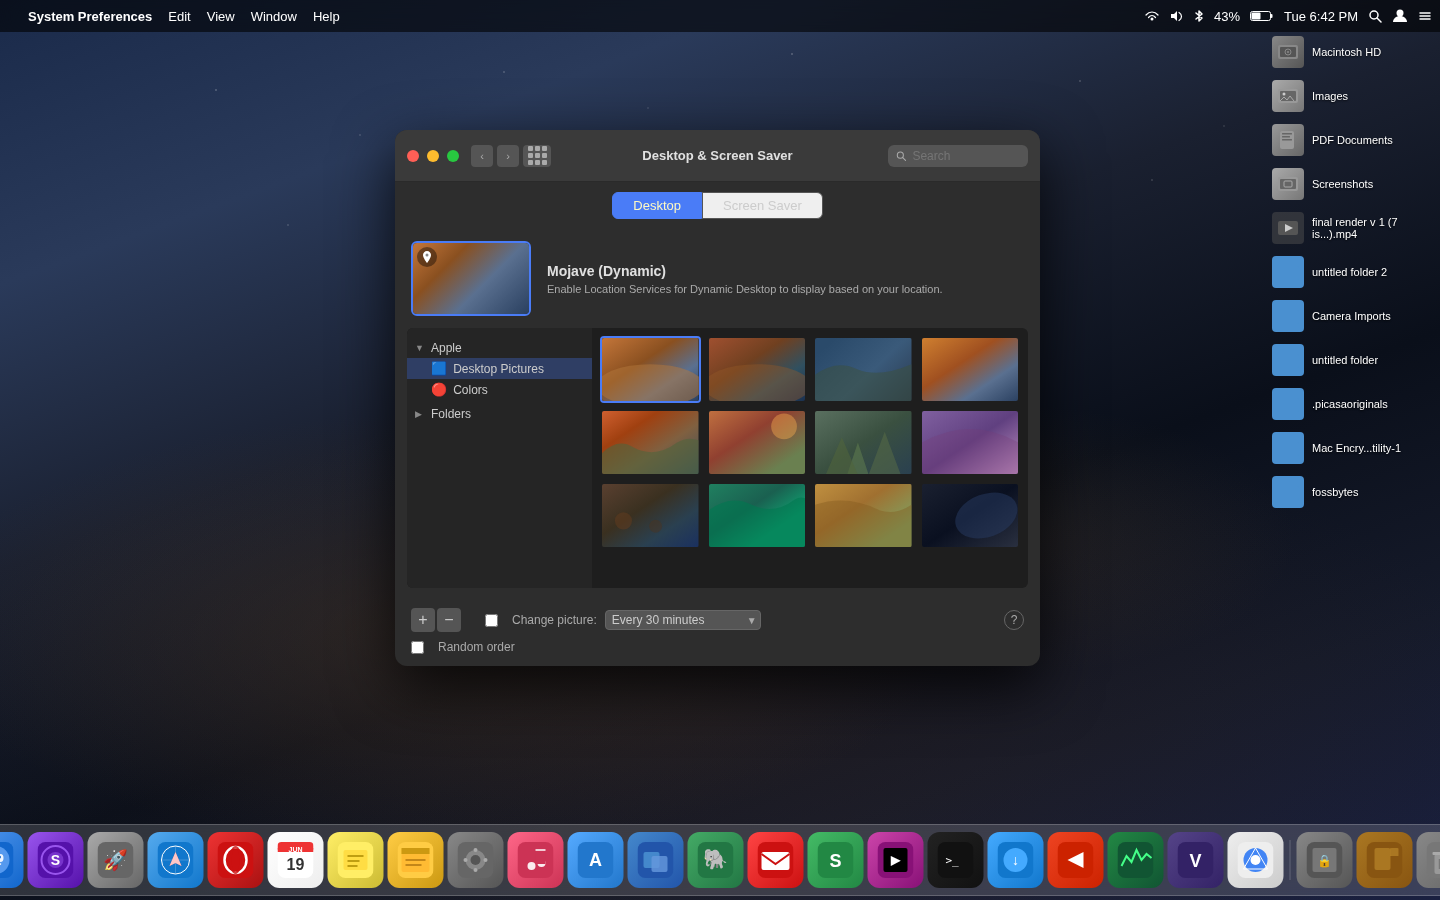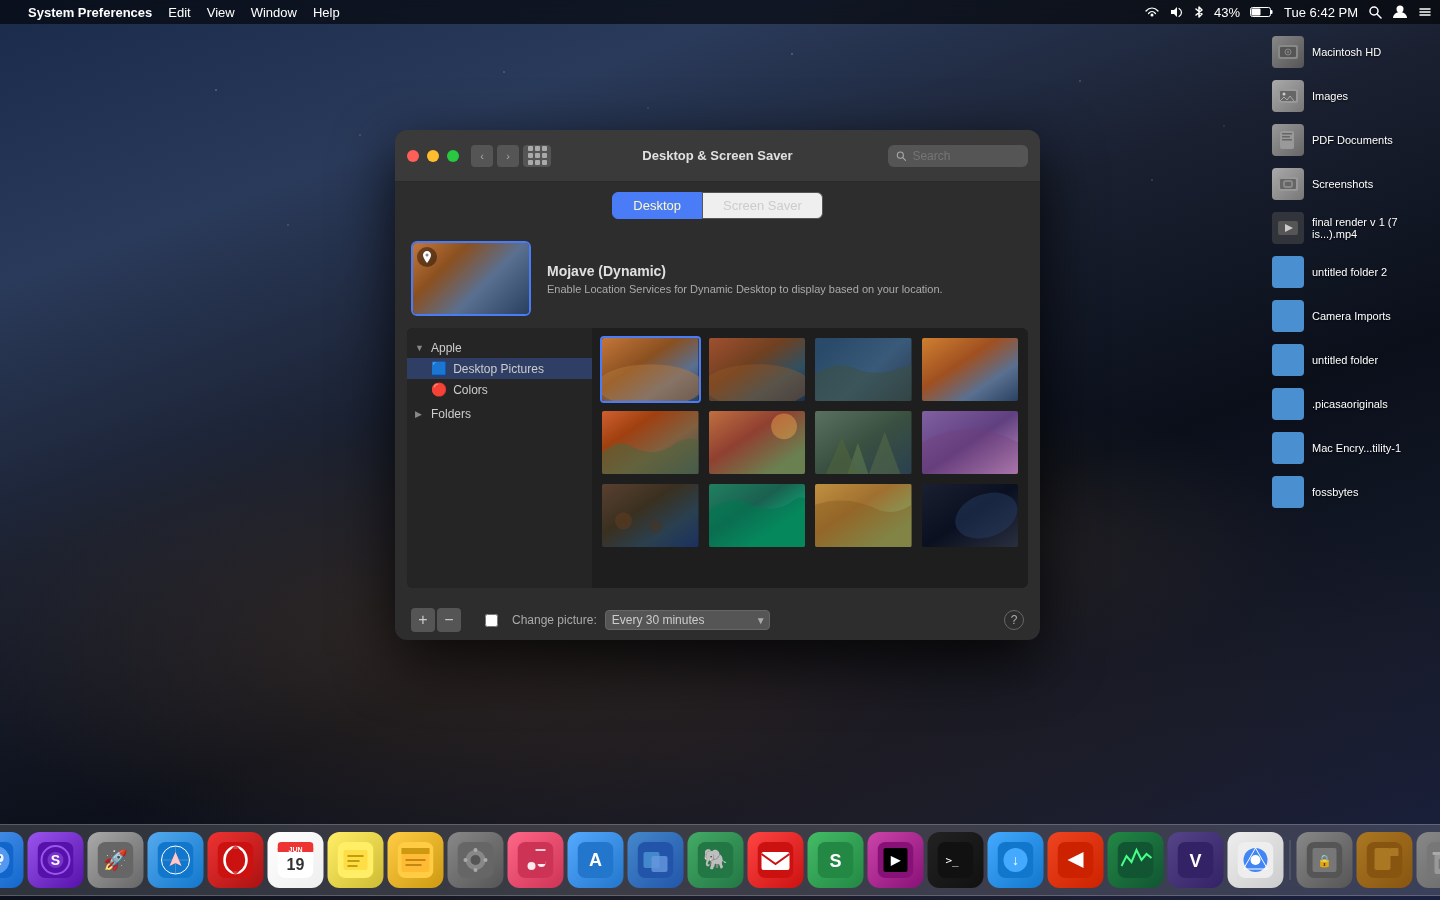--- a/index.html
+++ b/index.html
@@ -48,21 +48,21 @@
         radial-gradient(1px 1px at 60% 28%, rgba(255,255,255,0.3) 0%, transparent 100%),
         radial-gradient(1px 1px at 80% 20%, rgba(255,255,255,0.4) 0%, transparent 100%);
     }
 
     
     .menu-bar {
       position: absolute;
       top: 0;
       left: 0;
       right: 0;
-      height: 24px;
+      height: 32px;
       background: rgba(0,0,0,0.6);
       backdrop-filter: blur(20px);
       display: flex;
       align-items: center;
       padding: 0 8px;
       z-index: 100;
       color: white;
       font-size: 13px;
     }
 
@@ -507,21 +507,21 @@
       color: #aaa;
       font-size: 12px;
     }
 
     .interval-select {
       background: #555;
       border: 1px solid #666;
       border-radius: 4px;
       color: #ccc;
       font-size: 12px;
-      padding: 2px 25px 2px 6px;
+      padding: 2px 16px 2px 6px;
       appearance: none;
       cursor: pointer;
       min-width: 120px;
     }
 
     .select-wrap {
       position: relative;
       display: inline-flex;
       align-items: center;
     }
@@ -1020,20 +1020,26 @@
       <div class="select-wrap">
         <select class="interval-select"><option>Every 5 seconds</option><option>Every 1 minute</option><option>Every 5 minutes</option><option>Every 15 minutes</option><option selected="">Every 30 minutes</option><option>Every hour</option><option>Every day</option><option>When waking from sleep</option><option>When logging in</option></select>
         <span class="select-arrow">▼</span>
       </div>
     </div>
     <div class="checkbox-wrap" style="margin-left:-4px; margin-top: 0;">
     </div>
     <div class="help-btn">?</div>
   </div>
 
+  <div style="padding: 0 16px 12px; display:flex; align-items:center;">
+    <div class="checkbox-wrap">
+      <input type="checkbox" id="randomOrder" style="">
+      <label class="checkbox-label" for="randomOrder">Random order</label>
+    </div>
+  </div>
 </div>
 
 <div class="dock">
   <div class="dock-icon dock-finder" title="Finder">
     <svg width="36" height="36" viewBox="0 0 36 36">
       <rect width="36" height="36" rx="8" fill="#1166cc"></rect>
       <circle cx="18" cy="18" r="14" fill="#5599ee"></circle>
       <ellipse cx="13" cy="16" rx="3" ry="4" fill="white" opacity="0.9"></ellipse>
       <ellipse cx="23" cy="16" rx="3" ry="4" fill="white" opacity="0.9"></ellipse>
       <circle cx="12" cy="15" r="1.5" fill="#1166cc"></circle>

